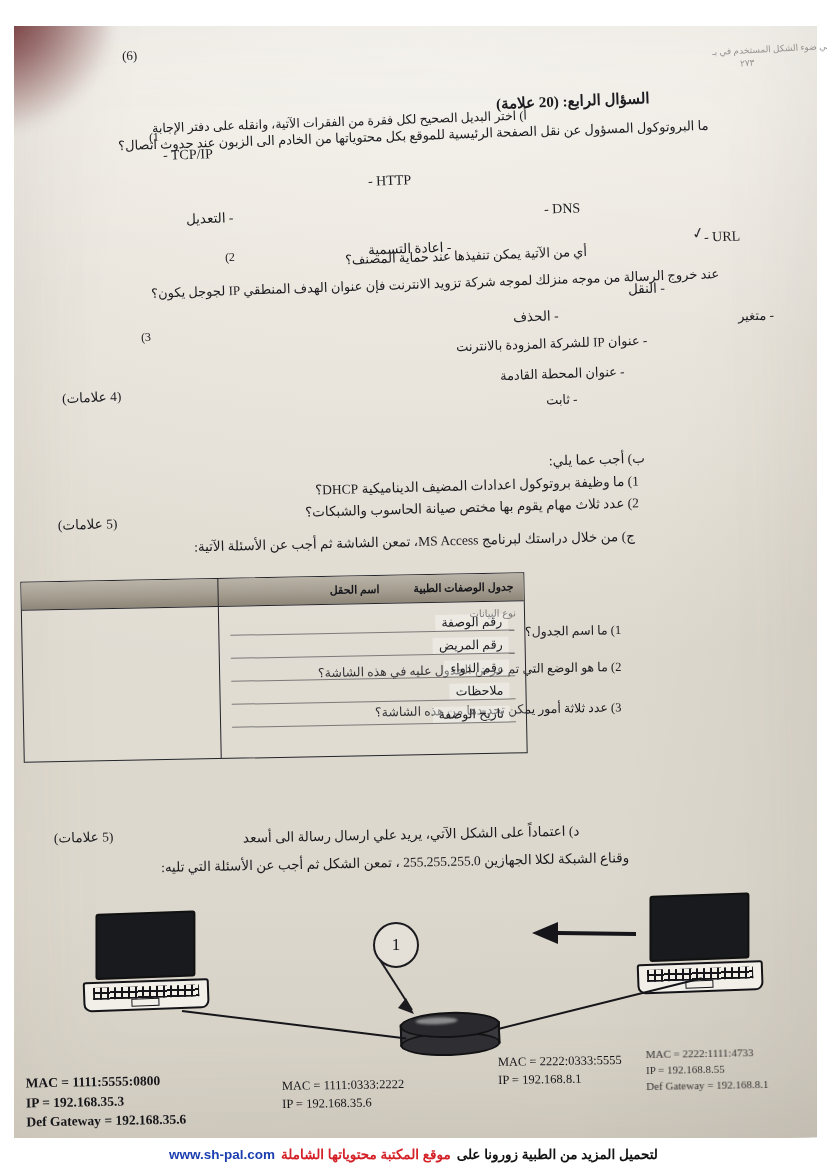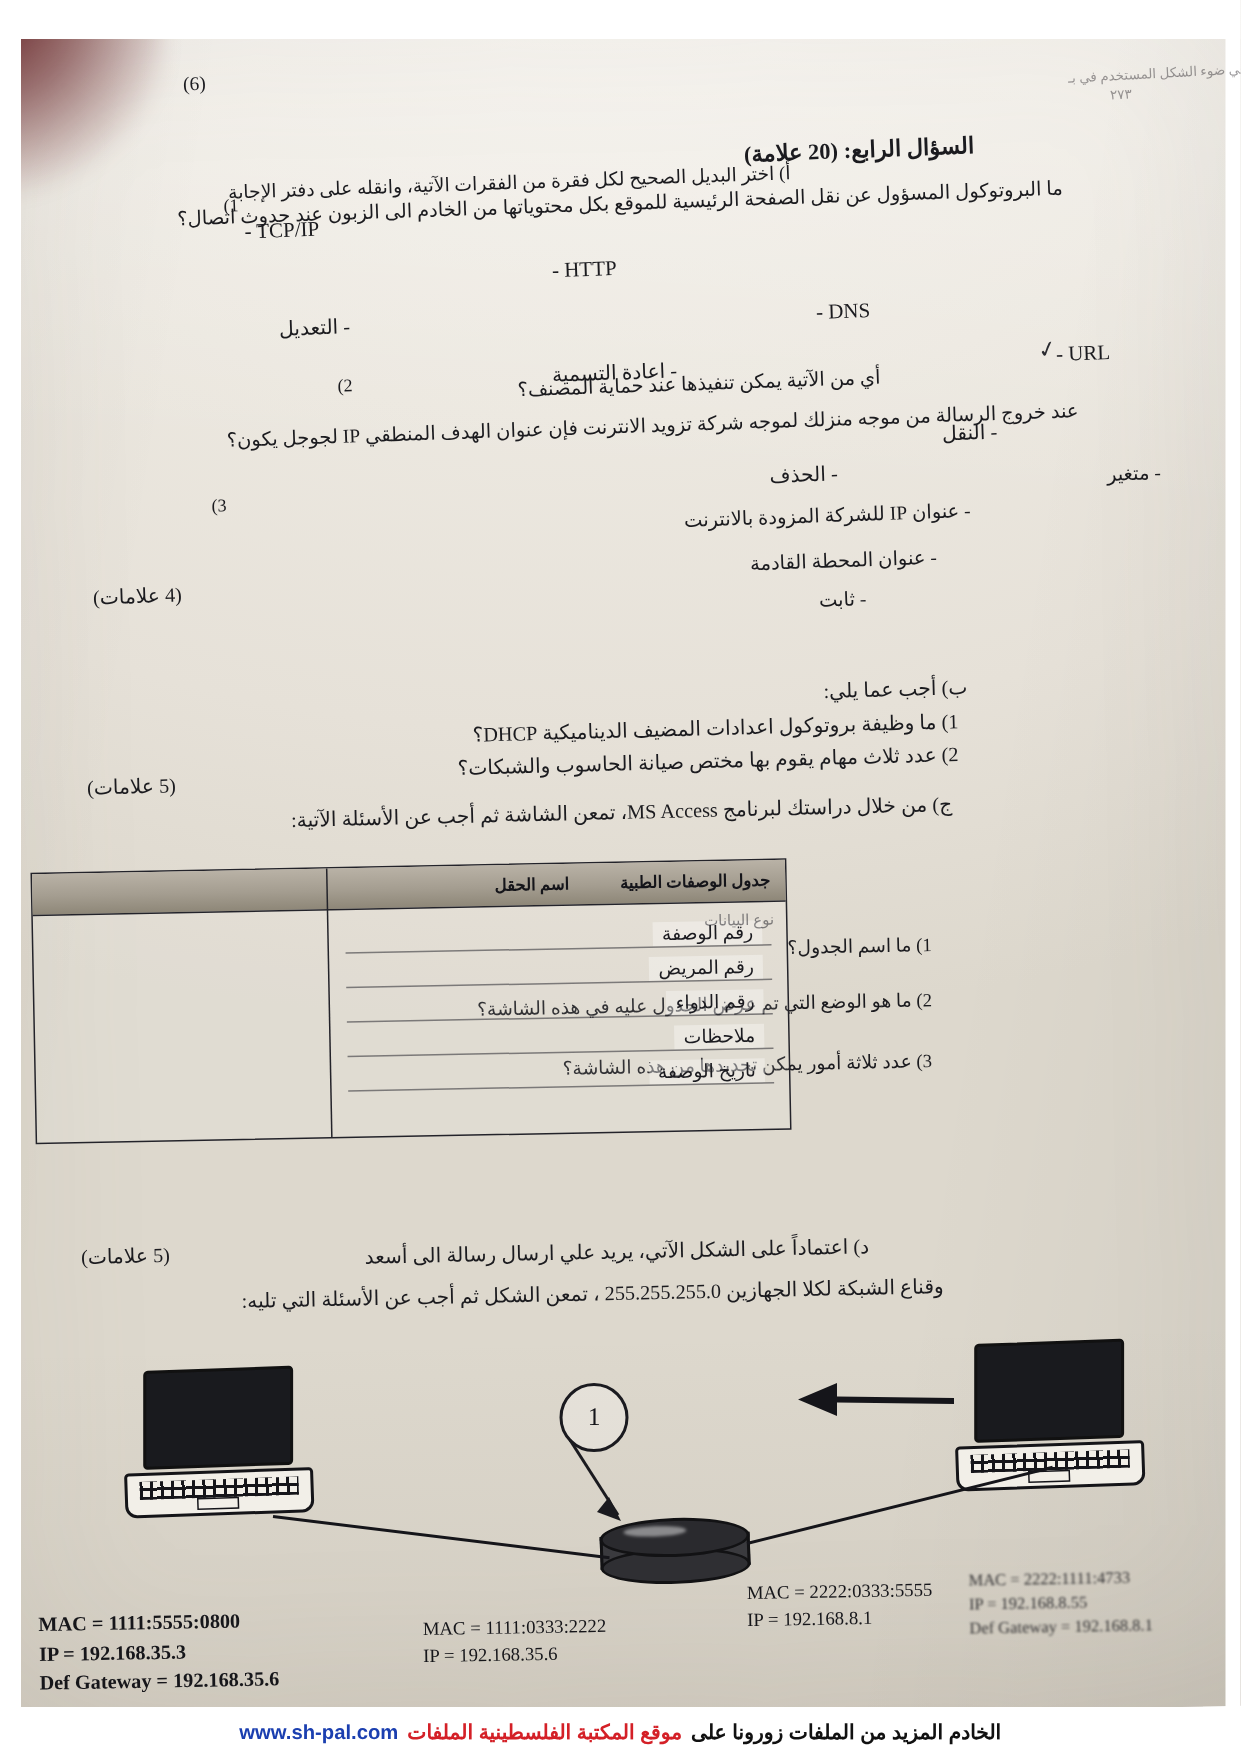--- a/index.html
+++ b/index.html
@@ -438,17 +438,17 @@
     </div>
 
     <div class="macblock blur" style="left:646px; top:166px; transform:rotate(-1deg);">
       <div>MAC = 2222:1111:4733</div>
       <div>IP = 192.168.8.55</div>
       <div>Def Gateway = 192.168.8.1</div>
     </div>
   </div>
 
   <div class="footer">
-    <span class="dark">الخادم المزيد من الملفات زورونا على</span>
-    <span class="red">موقع المكتبة الفلسطينية الملفات</span>
+    <span class="dark">لتحميل المزيد من الطبية زورونا على</span>
+    <span class="red">موقع المكتبة محتوياتها الشاملة</span>
     <span class="blue">www.sh-pal.com</span>
   </div>
 </div>
 
 </body></html>

